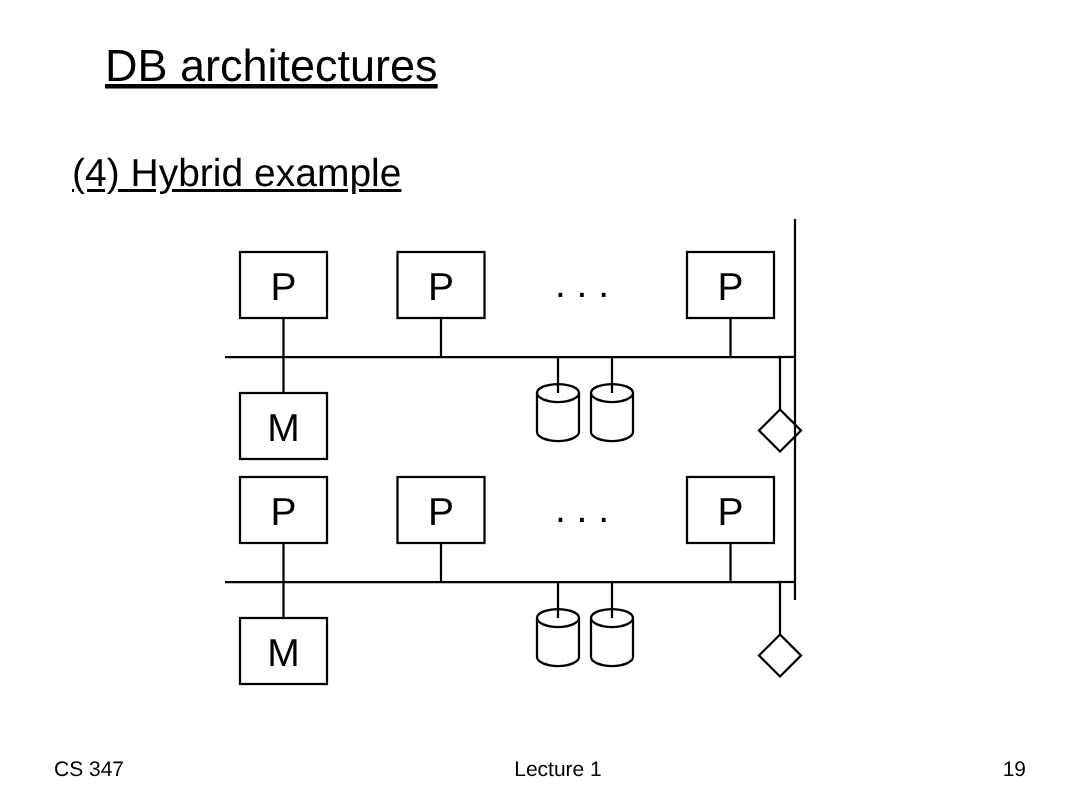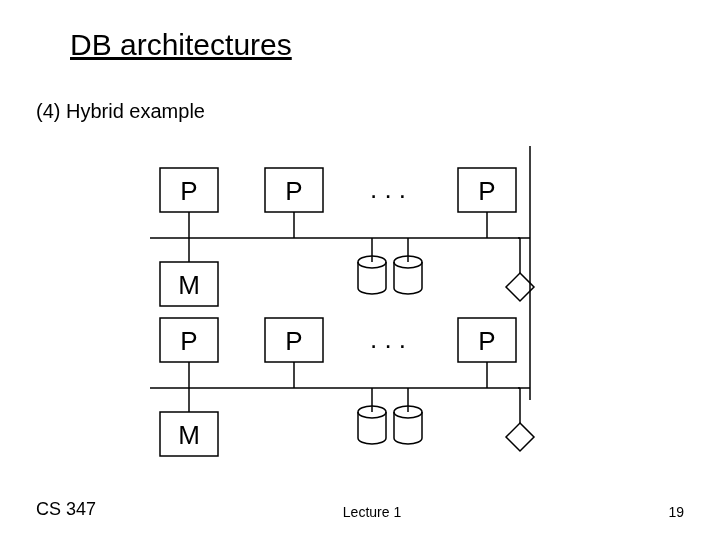--- a/index.html
+++ b/index.html
@@ -14,29 +14,30 @@
   .title {
     position: absolute;
     left: 36px;
     top: 28px;
     font-size: 30px;
     text-decoration: underline;
     margin-left: 34px;
   }
   .subtitle {
     position: absolute;
-    left: 36px;
+    left: 48px;
     top: 100px;
-    font-size: 20px;
+    font-size: 26px;
+    text-decoration: underline;
   }
   .footer-left {
     position: absolute;
     left: 36px;
     bottom: 20px;
-    font-size: 18px;
+    font-size: 14px;
   }
   .footer-center {
     position: absolute;
     left: 0;
     right: 0;
     bottom: 20px;
     text-align: center;
     font-size: 14px;
     padding-left: 24px;
   }

